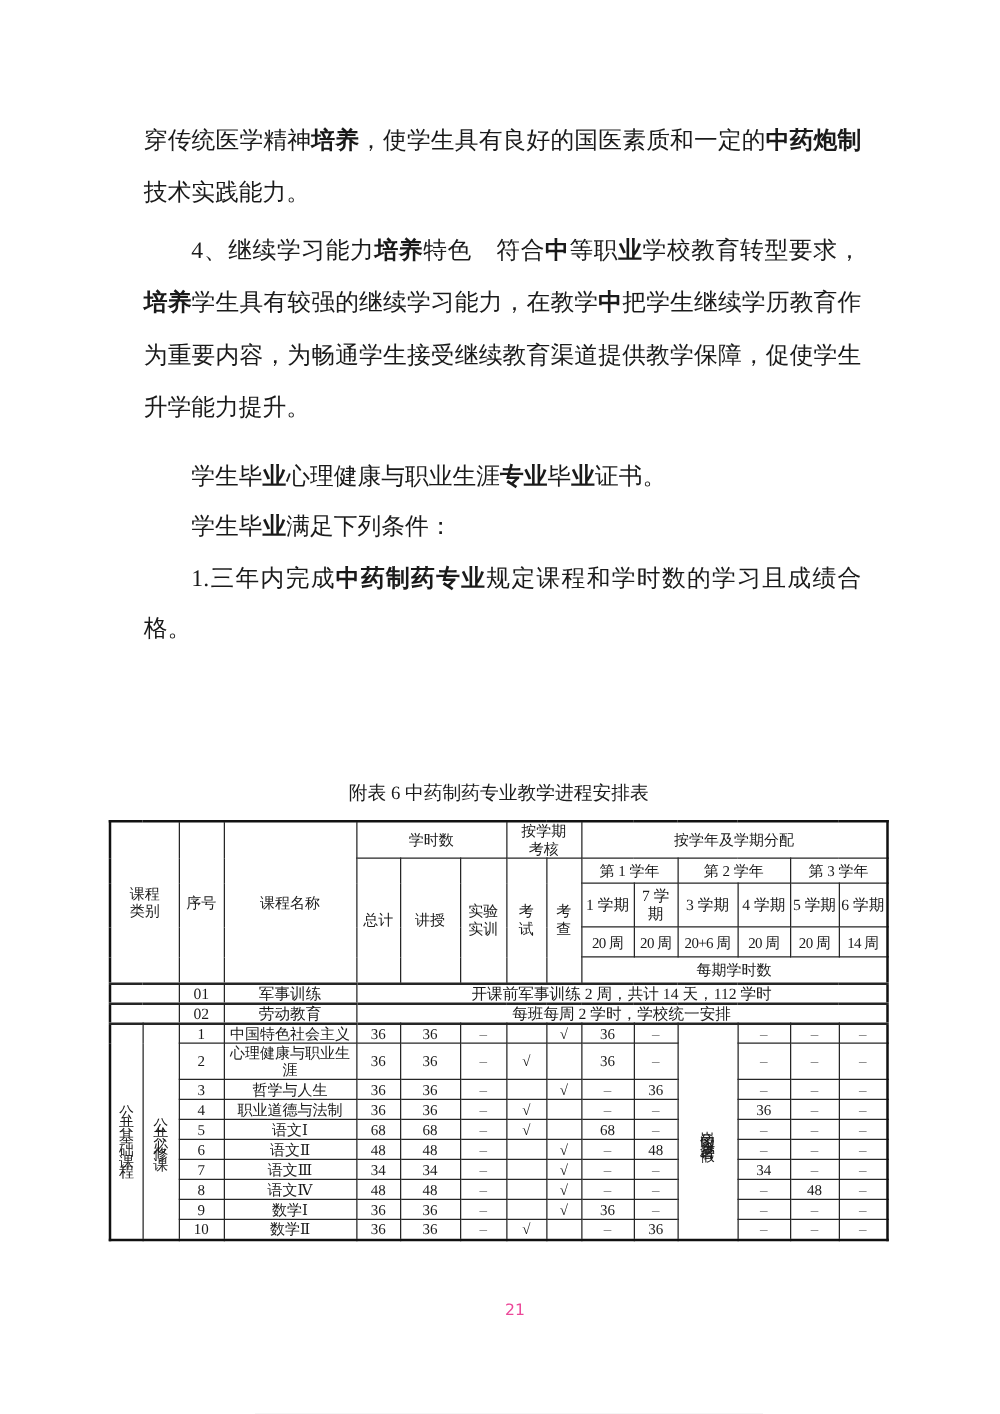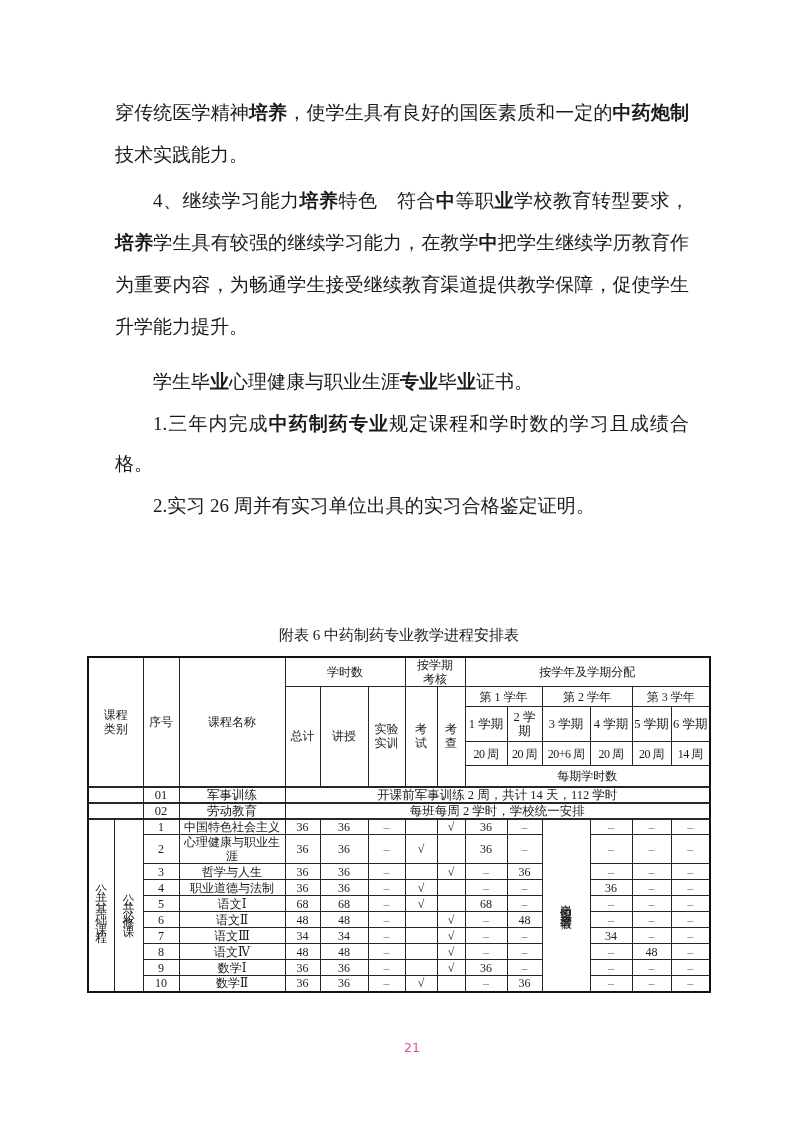--- a/index.html
+++ b/index.html
@@ -70,22 +70,22 @@
 </style>
 </head>
 <body>
 
 <div class="page">
 
   <div class="content">
     <p class="para"><span>穿传统医学精神</span><span class="b">培养</span><span>，使学生具有良好的国医素质和一定的</span><span class="b">中药炮制</span><span>技术实践能力。</span></p>
     <p class="para ind mt4"><span>4、继续学习能力</span><span class="b">培养</span><span>特色　符合</span><span class="b">中</span><span>等职</span><span class="b">业</span><span>学校教育转型要求，</span><span class="b">培养</span><span>学生具有较强的继续学习能力，在教学</span><span class="b">中</span><span>把学生继续学历教育作为重要内容，为畅通学生接受继续教育渠道提供教学保障，促使学生升学能力提升。</span></p>
     <p class="para p2 ind mt14"><span>学生毕</span><span class="b">业</span><span>心理健康与职业生涯</span><span class="b">专业</span><span>毕</span><span class="b">业</span><span>证书。</span></p>
+    <p class="para p2 ind"><span>学生毕</span><span class="b">业</span><span>满足下列条件：</span></p>
     <p class="para p2 ind mt2"><span>1.三年内完成</span><span class="b">中药制药专业</span><span>规定课程和学时数的学习且成绩合格。</span></p>
-    <p class="para p2 ind mt2"><span>2.实习 26 周并有实习单位出具的实习合格鉴定证明。</span></p>
   </div>
 
   <div class="table-area">
     <div class="caption">附表 6 中药制药专业教学进程安排表</div>
 
     <table class="sched">
       <colgroup>
         <col style="width:26px">
           <col style="width:29px">
           <col style="width:36px">
@@ -117,21 +117,21 @@
           <td rowspan="4"><span>讲授</span></td>
           <td rowspan="4"><span class="wrap2">实验实训</span></td>
           <td rowspan="4"><span class="wrap1">考试</span></td>
           <td rowspan="4"><span class="wrap1">考查</span></td>
           <td colspan="2"><span>第 1 学年</span></td>
           <td colspan="2"><span>第 2 学年</span></td>
           <td colspan="2"><span>第 3 学年</span></td>
         </tr>
         <tr class="rh3">
           <td><span>1 学期</span></td>
-          <td><span>2 学期</span></td>
+          <td><span>7 学期</span></td>
           <td><span>3 学期</span></td>
           <td><span>4 学期</span></td>
           <td><span>5 学期</span></td>
           <td><span>6 学期</span></td>
         </tr>
         <tr class="rh4">
           <td><span>20 周</span></td>
           <td><span>20 周</span></td>
           <td><span>20+6 周</span></td>
           <td><span>20 周</span></td>

